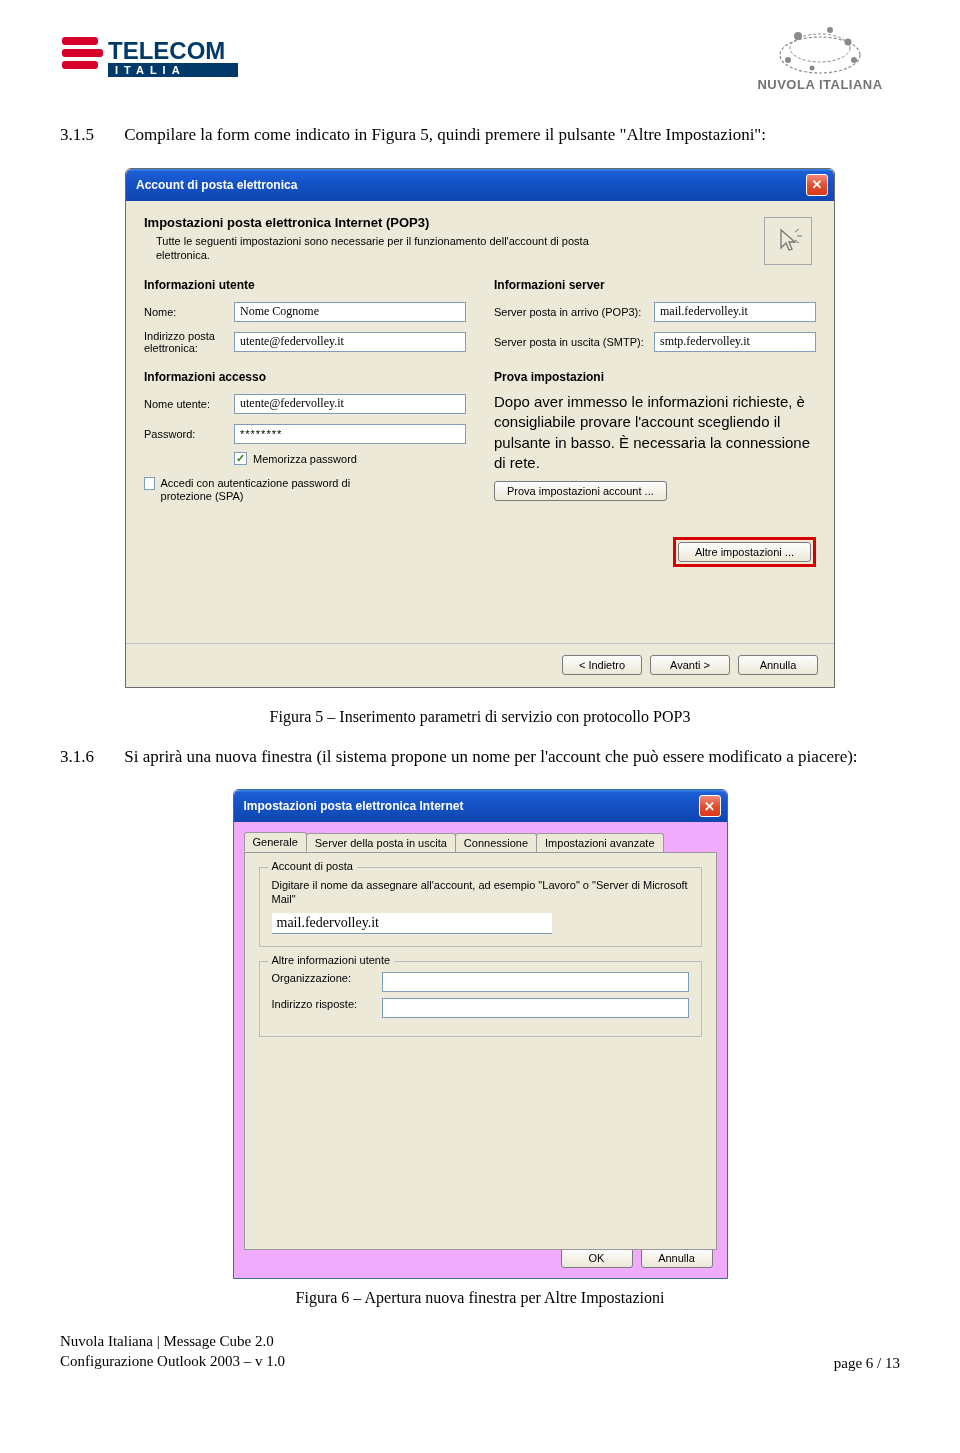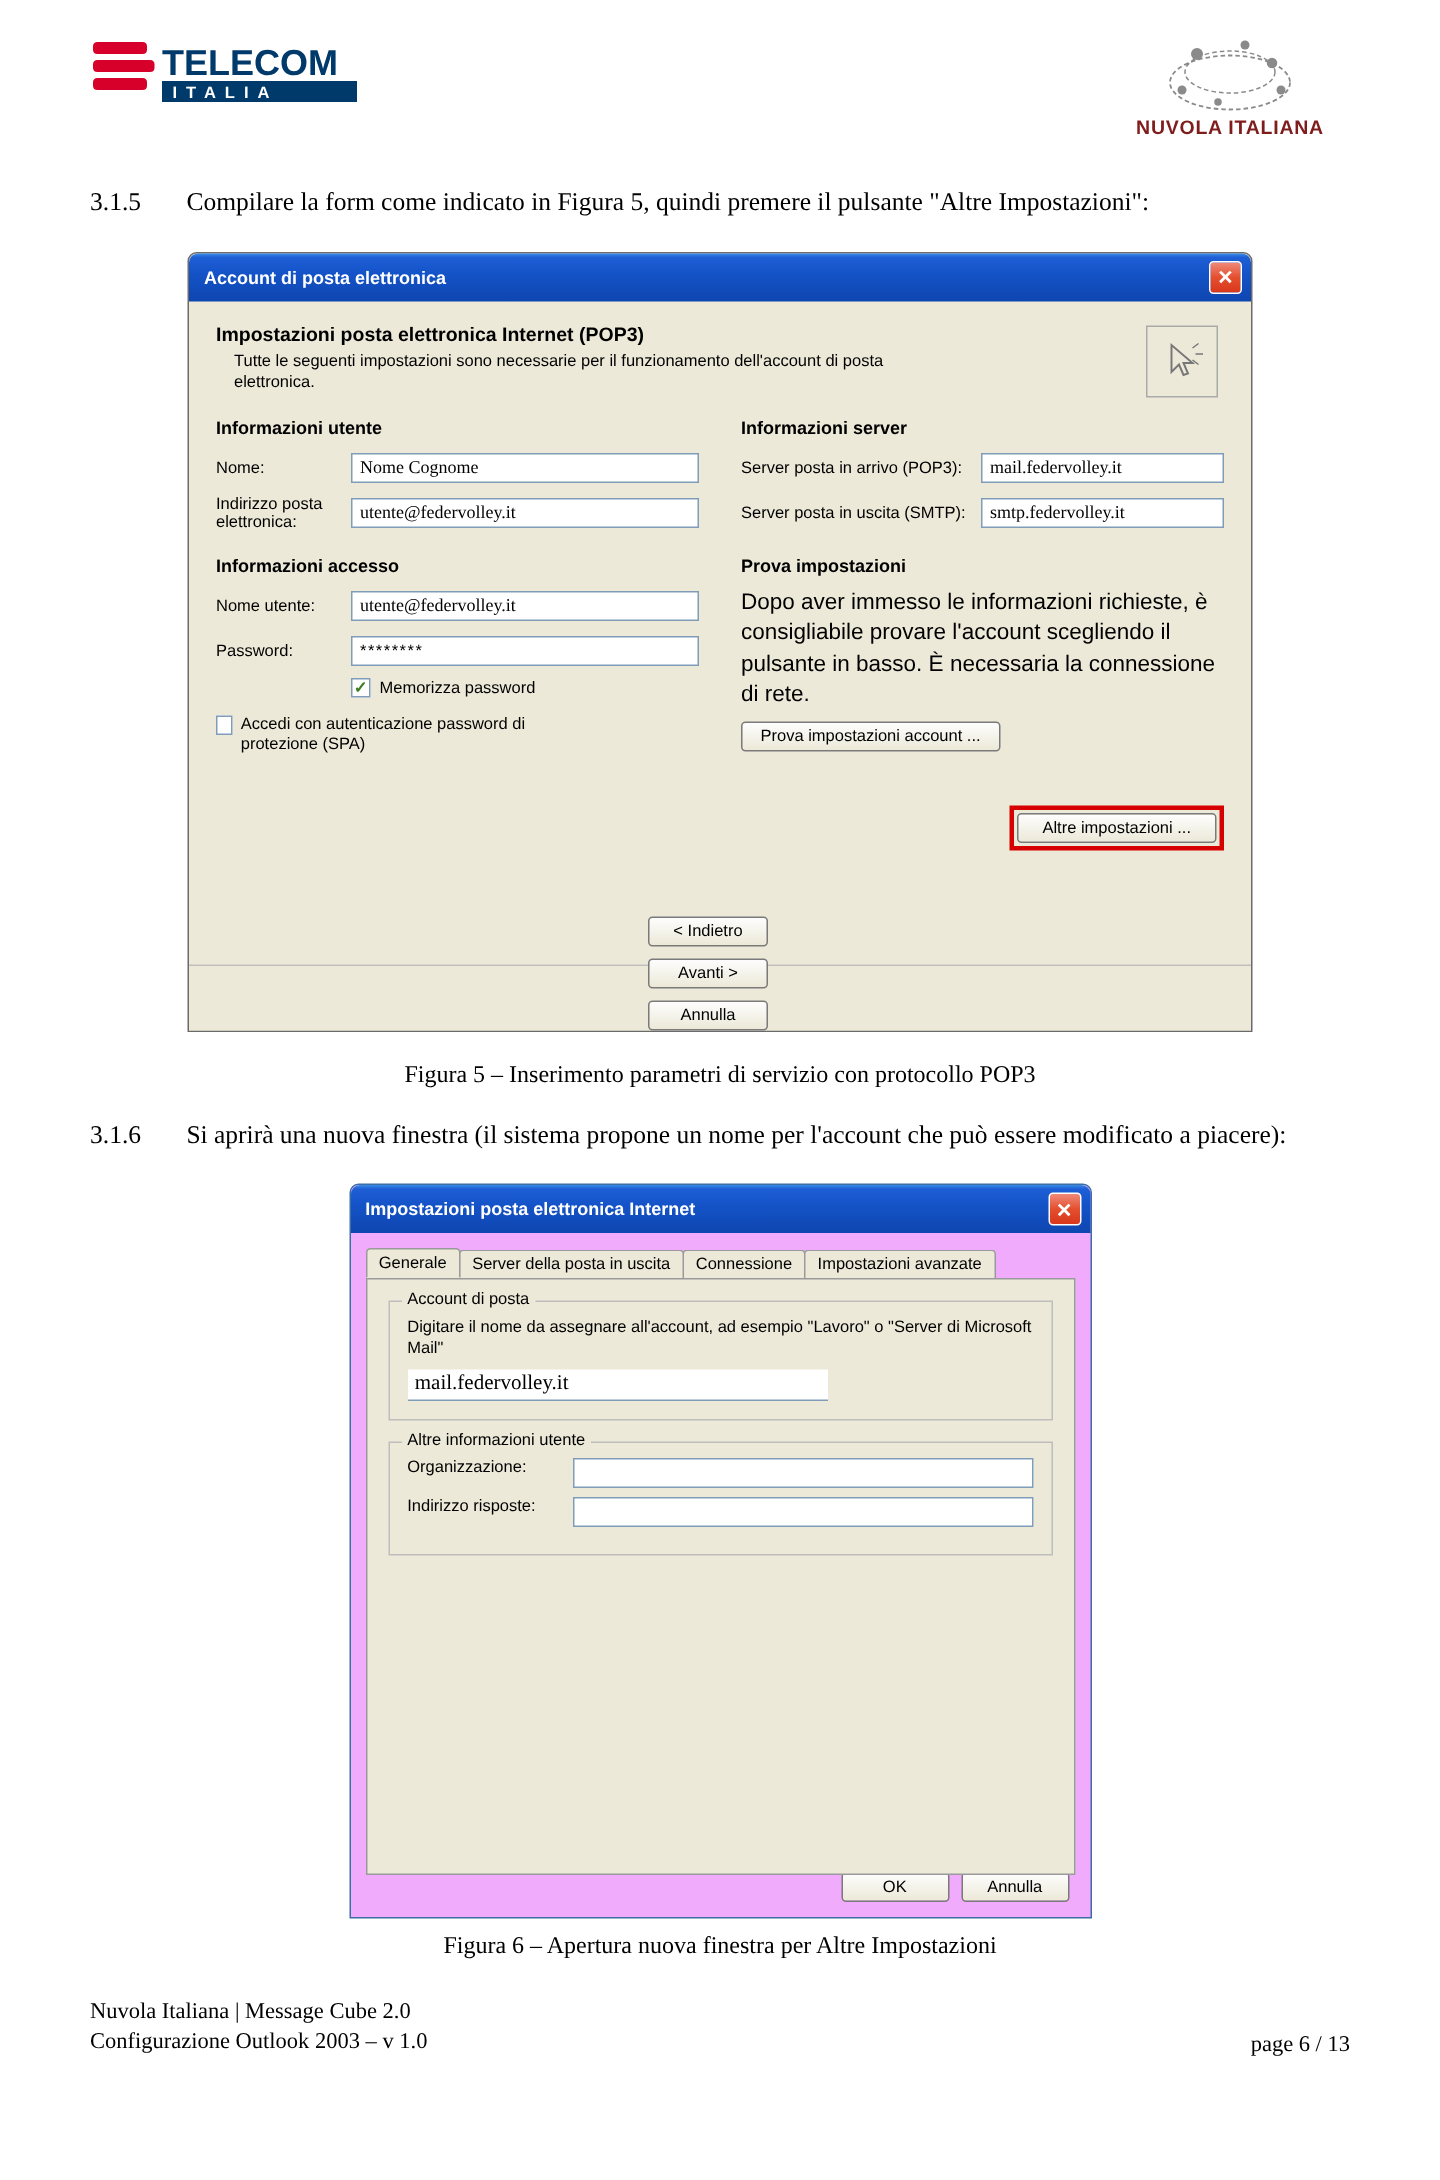--- a/index.html
+++ b/index.html
@@ -5,26 +5,26 @@
   * { box-sizing: border-box; }
   body {
     margin: 0;
     padding: 0;
     background: #ffffff;
     font-family: Arial, Helvetica, sans-serif;
     color: #000;
     width: 960px;
   }
   .page { width: 960px; padding: 20px 60px 20px 60px; position: relative; }
-  .header-row { display: flex; justify-content: space-between; align-items: flex-start; margin-bottom: 30px; }
+  .header-row { display: flex; justify-content: space-between; align-items: center; margin-bottom: 30px; }
   .telecom-logo { width: 230px; }
   .nuvola-badge { text-align: center; width: 160px; }
   .nuvola-cloud { width: 100px; height: 55px; margin: 0 auto 2px; position: relative; }
   .nuvola-cloud svg { width: 100%; height: 100%; }
-  .nuvola-text { font-size: 13px; font-weight: bold; color: #7f1d1d; letter-spacing: 0.5px; }
+  .nuvola-text { font-size: 13px; font-weight: bold; color: #737373; letter-spacing: 0.5px; }
   .section-title { font-size: 17px; font-family: Georgia, 'Times New Roman', serif; margin: 0 0 20px 0; line-height: 1.5; }
   .section-num { display: inline-block; width: 60px; vertical-align: top; }
   .section-body { display: inline-block; width: 760px; vertical-align: top; }
   .dialog1-wrap { margin: 0 auto 20px; width: 710px; position: relative; }
   .dialog1 {
     width: 710px; height: 520px;
     background: #ece9d8;
     border: 1px solid #6b6b6b;
     border-radius: 6px 6px 0 0;
     position: relative;
@@ -77,21 +77,20 @@
     font-size:11px; font-family: Tahoma, sans-serif;
   }
   .altre-btn-wrap { margin-top:36px; text-align:right; }
   .altre-btn { border:3px solid #d60000; padding:2px 2px; display:inline-block; }
   .altre-btn .xp-button { padding:3px 16px; }
   .wizard-buttons {
     position:absolute; bottom:0; left:0; right:0;
     height:44px; border-top:1px solid #bfbfbf;
     display:flex; justify-content:flex-end; align-items:center; gap:8px; padding-right:16px;
     background:#ece9d8;
-    flex-direction:column;
   }
   .wizard-buttons .xp-button { min-width:80px; text-align:center; }
   .caption { font-family: Georgia, 'Times New Roman', serif; font-size:16px; text-align:center; margin:6px 0 18px; }
   .dialog2-wrap { margin: 0 auto 10px; width: 495px; position: relative; }
   .dialog2 {
     width: 495px; height: 490px;
     background: #f0abfc;
     border: 1px solid #3a6ea5;
     border-radius: 6px 6px 0 0;
     font-family: Tahoma, Arial, sans-serif; font-size: 12px;

